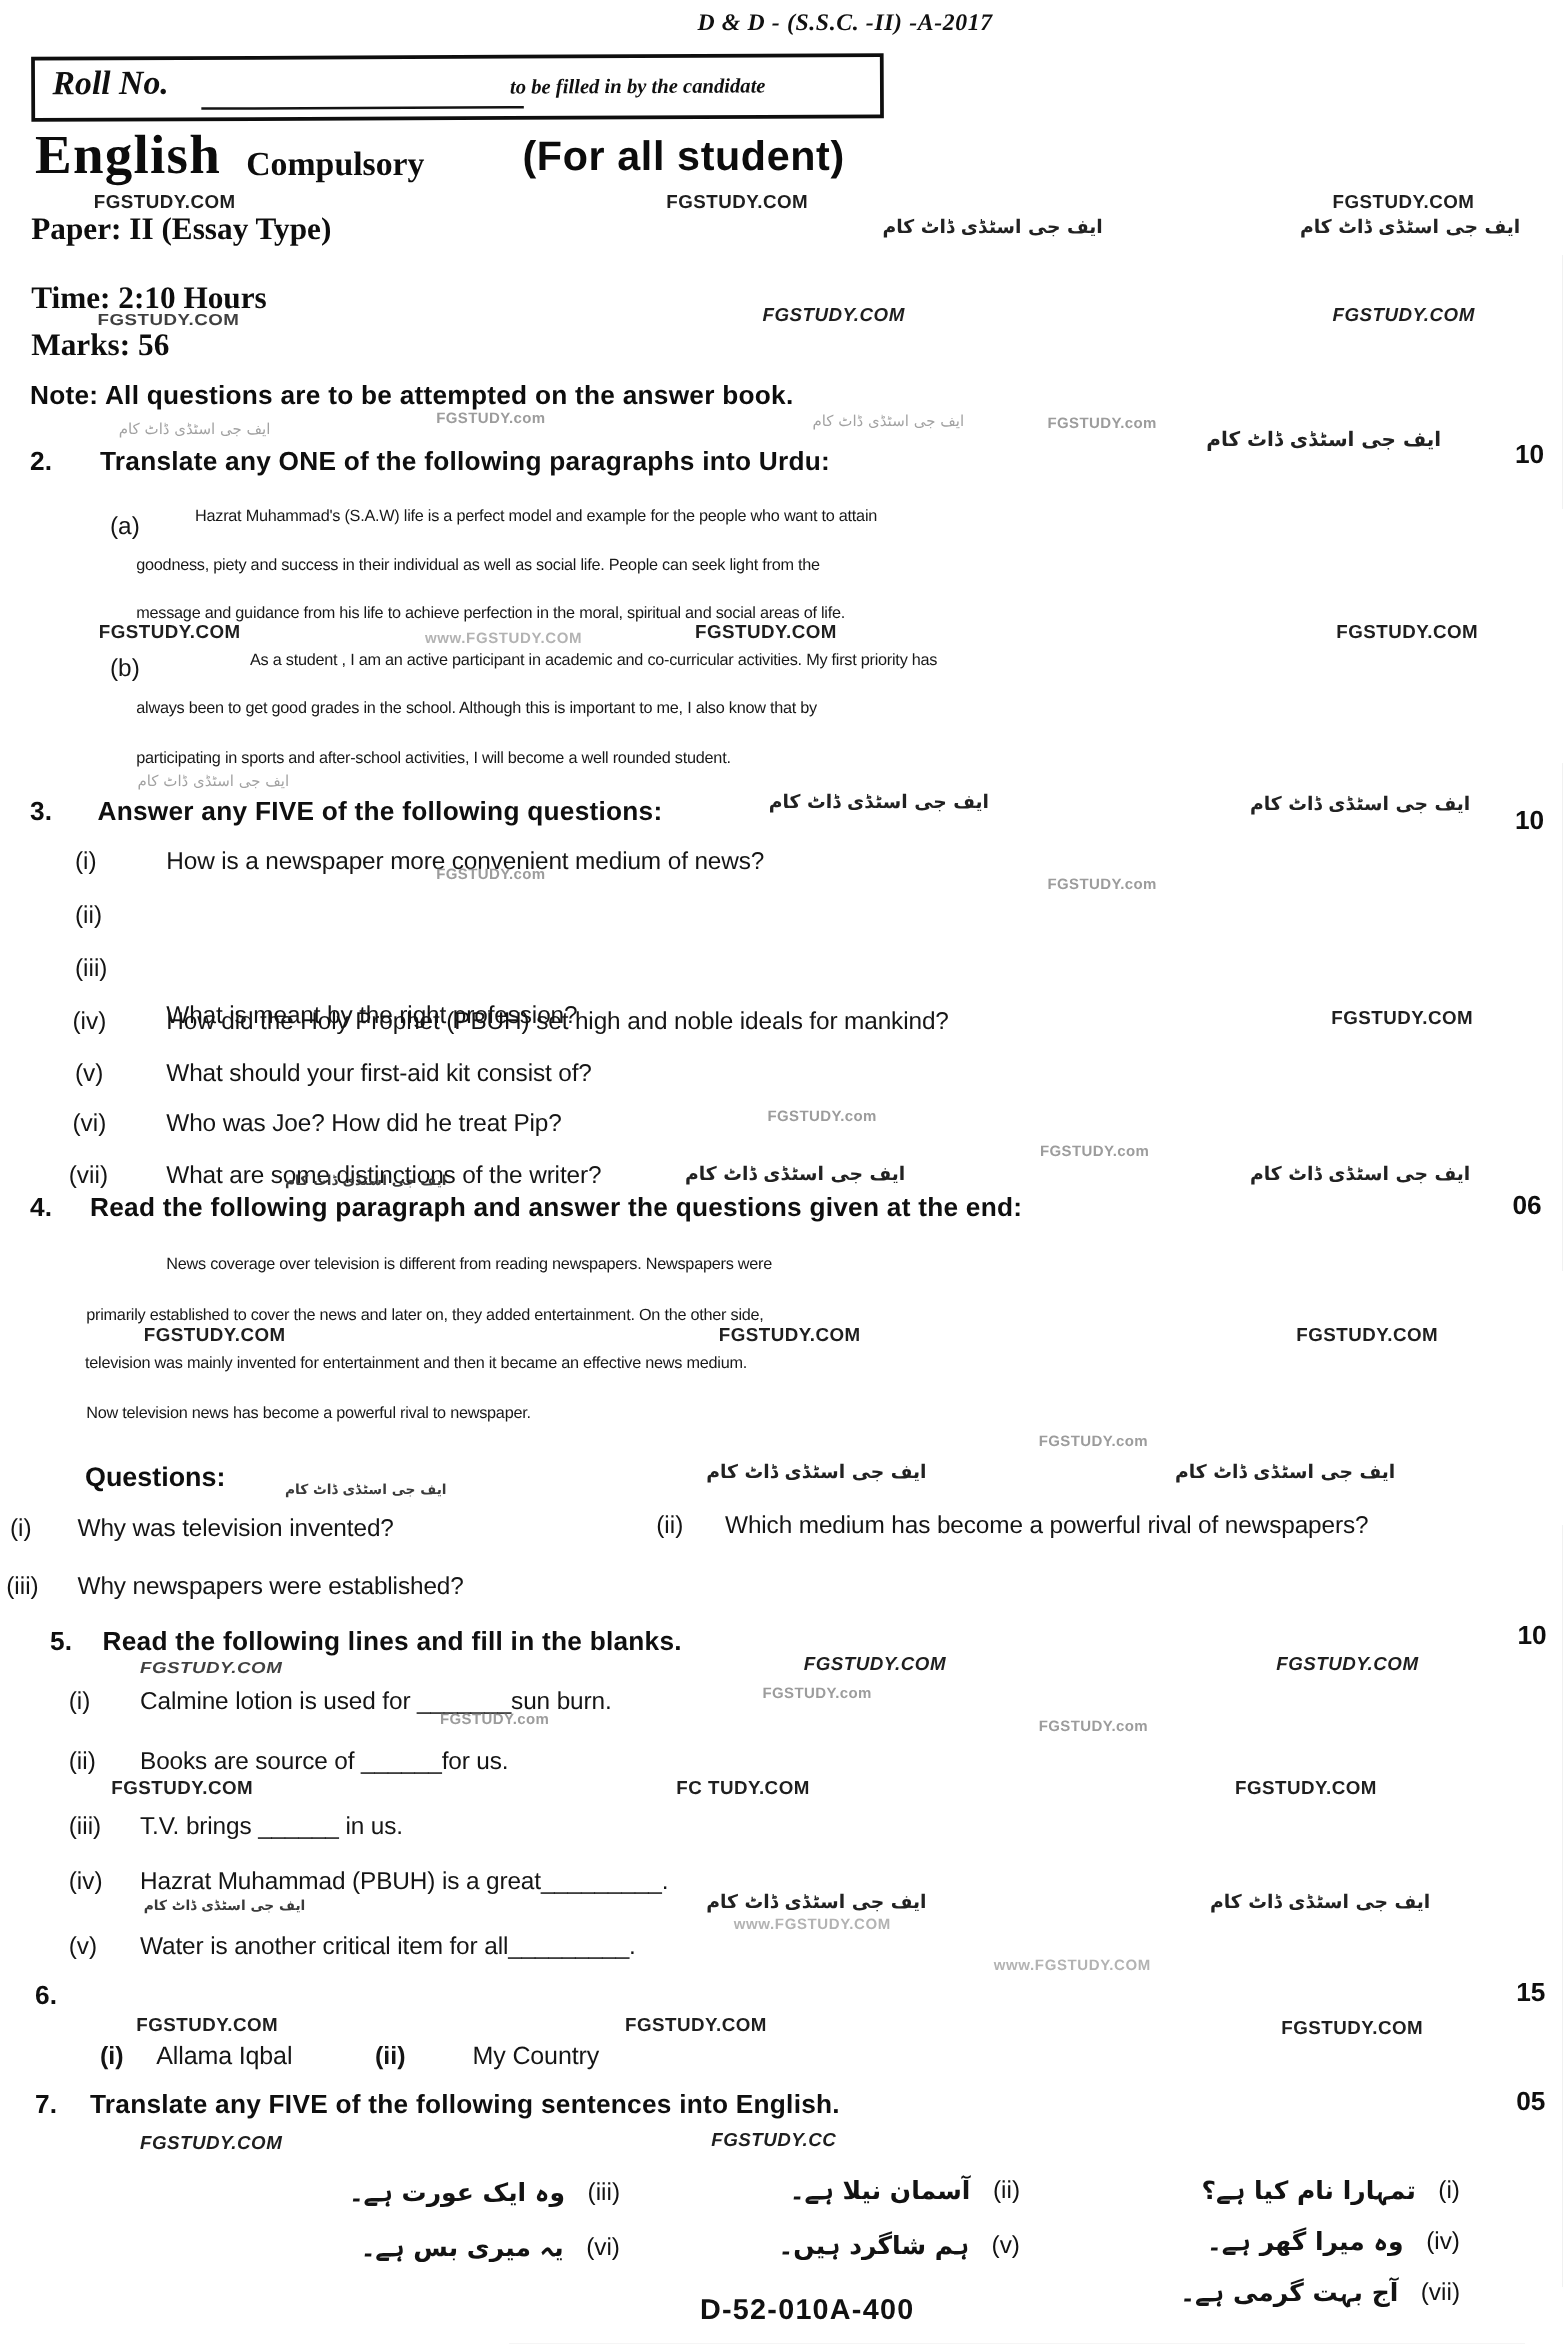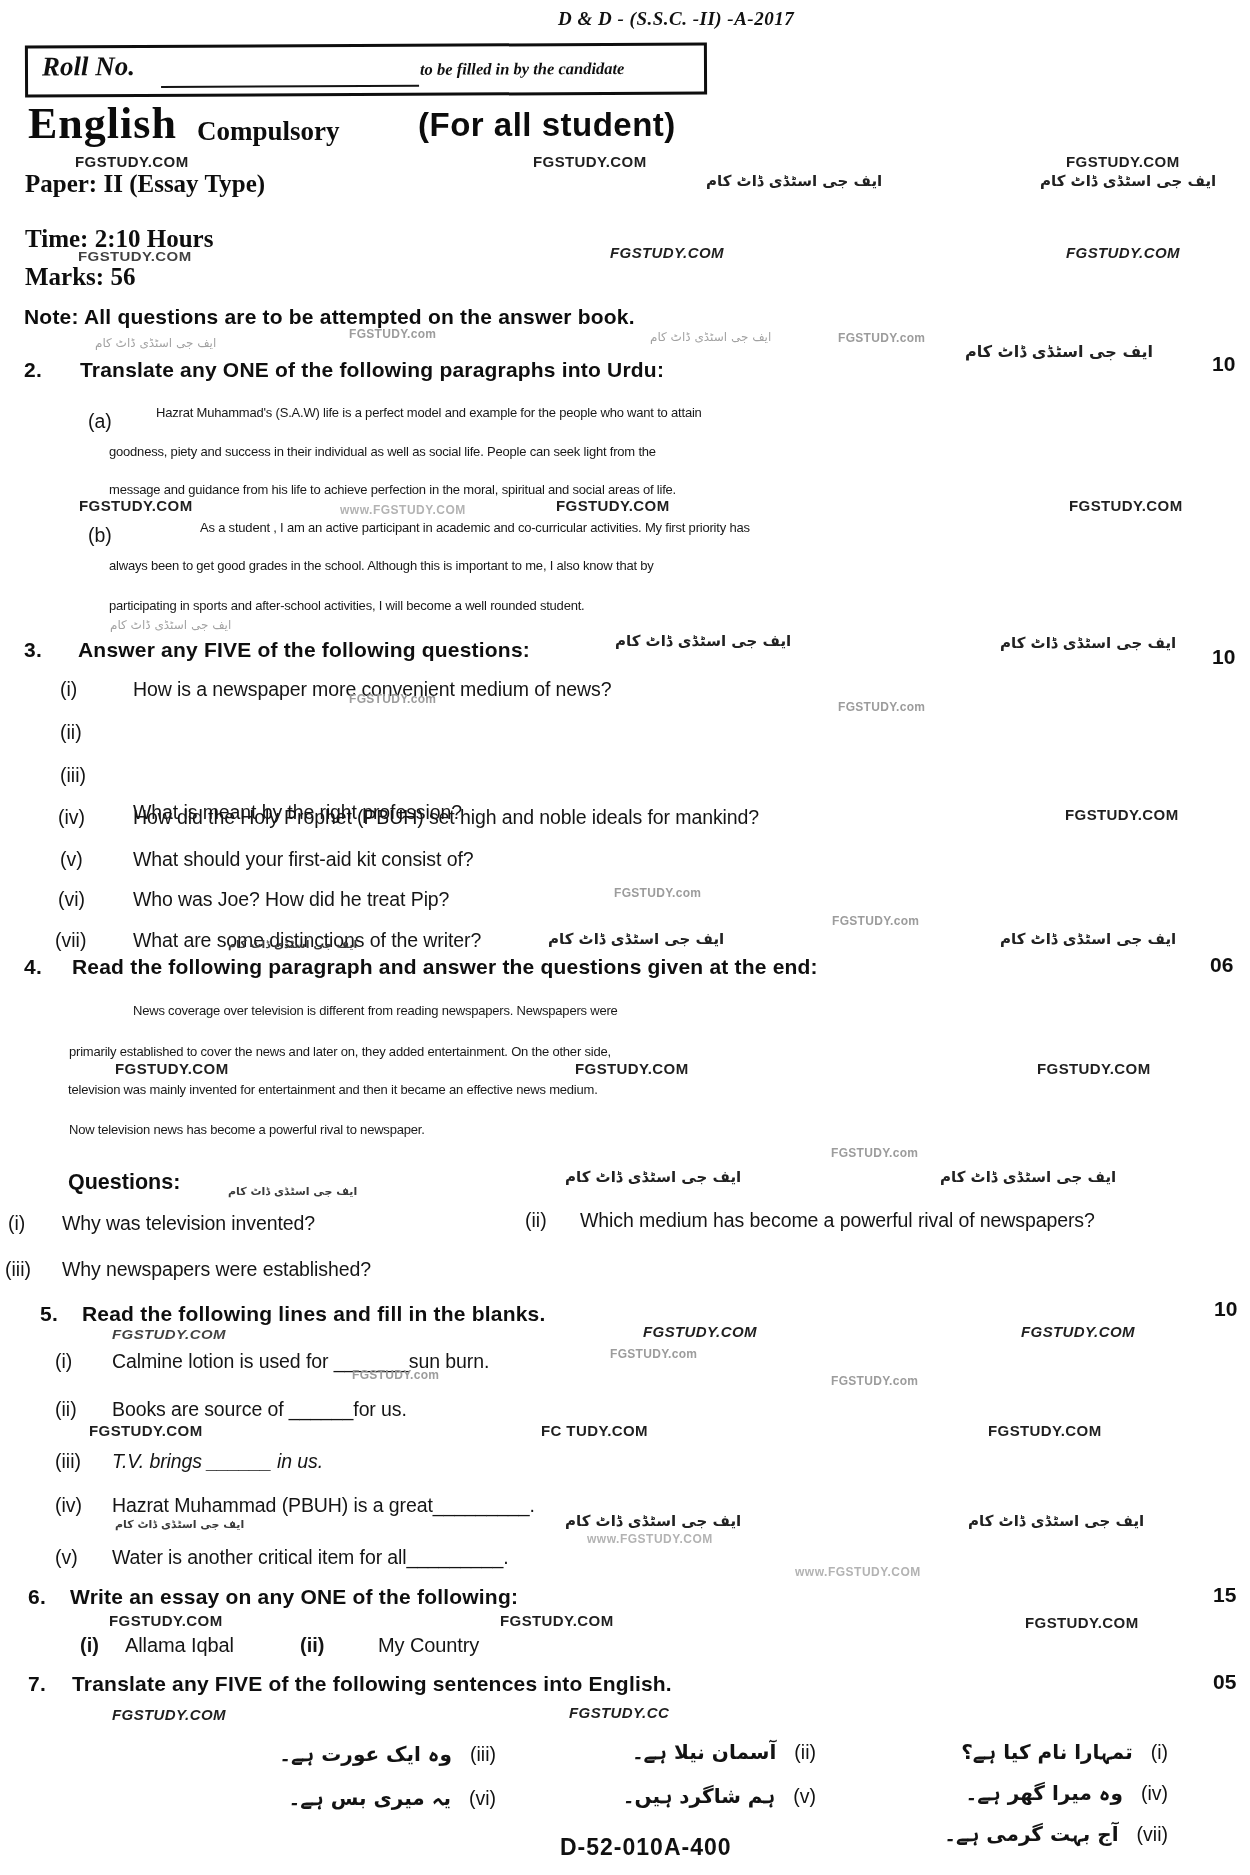--- a/index.html
+++ b/index.html
@@ -7,21 +7,21 @@
         overflow:hidden;font-family:"Liberation Sans",sans-serif;color:#141414;}
   .abs{position:absolute;white-space:nowrap;}
   .b{font-weight:bold;}
 
   
   .doc-code{font:bold italic 19px "Liberation Serif",serif;letter-spacing:.5px;color:#111;}
   .roll-box{position:absolute;left:25px;top:44px;width:676px;height:46px;border:3px solid #0e0e0e;
             transform:rotate(-.25deg);background:#fff;}
   .roll-label{position:absolute;left:14px;top:3px;font:bold italic 27px "Liberation Serif",serif;color:#101010;}
   .roll-line{position:absolute;left:133px;top:38px;width:258px;height:2px;background:#141414;}
-  .roll-note{position:absolute;left:392px;top:13px;font:bold italic 16.5px "Liberation Serif",serif;color:#101010;}
+  .roll-note{position:absolute;left:380px;top:13px;font:bold italic 16.5px "Liberation Serif",serif;color:#101010;}
   .subject{font:bold 44px "Liberation Serif",serif;letter-spacing:1px;color:#0c0c0c;}
   .qualifier{font:bold 27px "Liberation Serif",serif;color:#0d0d0d;}
   .sessions{font:bold 33px "Liberation Sans",sans-serif;letter-spacing:.5px;color:#0c0c0c;}
   .metaline{font:bold 25px "Liberation Serif",serif;color:#0e0e0e;}
   .noteline{font:bold 21px "Liberation Sans",sans-serif;letter-spacing:.2px;color:#0d0d0d;}
 
   
   .qh{font-weight:bold;font-size:21px;color:#0f0f0f;letter-spacing:.2px;}
   .marks{font-weight:bold;font-size:21px;color:#0f0f0f;}
   .lbl{font-size:19.5px;color:#151515;}
@@ -176,35 +176,34 @@
   <div class="abs wm-g" style="left:352px;top:1368px;">FGSTUDY.com</div>
   <div class="abs wm-g" style="left:831px;top:1374px;">FGSTUDY.com</div>
 
   <div class="abs lbl" style="left:55px;top:1398px;">(ii)</div>
   <div class="abs txt" style="left:112px;top:1398px;">Books are source of ______for us.</div>
   <div class="abs wm" style="left:89px;top:1422px;">FGSTUDY.COM</div>
   <div class="abs wm" style="left:541px;top:1422px;">FC TUDY.COM</div>
   <div class="abs wm" style="left:988px;top:1422px;">FGSTUDY.COM</div>
 
   <div class="abs lbl" style="left:55px;top:1450px;">(iii)</div>
-  <div class="abs txt" style="left:112px;top:1450px;font-style:italic;">T.V. brings ______ in us.</div>
+  <div class="abs txt" style="left:112px;top:1450px;">T.V. brings ______ in us.</div>
 
   <div class="abs lbl" style="left:55px;top:1494px;">(iv)</div>
   <div class="abs txt" style="left:112px;top:1494px;">Hazrat Muhammad  (PBUH) is a great_________.</div>
   <div class="abs wm-ur wm-ur-sm" style="left:115px;top:1518px;">ایف جی اسٹڈی ڈاٹ کام</div>
   <div class="abs wm-ur" style="left:565px;top:1512px;">ایف جی اسٹڈی ڈاٹ کام</div>
   <div class="abs wm-ur" style="left:968px;top:1512px;">ایف جی اسٹڈی ڈاٹ کام</div>
   <div class="abs wm-www" style="left:587px;top:1532px;">www.FGSTUDY.COM</div>
 
   <div class="abs lbl" style="left:55px;top:1546px;">(v)</div>
   <div class="abs txt" style="left:112px;top:1546px;">Water is another critical item for all_________.</div>
   <div class="abs wm-www" style="left:795px;top:1565px;">www.FGSTUDY.COM</div>
 
   <div class="abs qh" style="left:28px;top:1585px;">6.</div>
-  <div class="abs qh" style="left:70px;top:1585px;">Write an essay on any ONE of the following:</div>
   <div class="abs marks" style="left:1213px;top:1583px;">15</div>
   <div class="abs wm" style="left:109px;top:1612px;">FGSTUDY.COM</div>
   <div class="abs wm" style="left:500px;top:1612px;">FGSTUDY.COM</div>
   <div class="abs wm" style="left:1025px;top:1614px;">FGSTUDY.COM</div>
   <div class="abs lbl b" style="left:80px;top:1634px;font-size:20px;">(i)</div>
   <div class="abs txt" style="left:125px;top:1634px;font-size:20px;">Allama Iqbal</div>
   <div class="abs lbl b" style="left:300px;top:1634px;font-size:20px;">(ii)</div>
   <div class="abs txt" style="left:378px;top:1634px;font-size:20px;">My Country</div>
 
   <div class="abs qh" style="left:28px;top:1672px;">7.</div>

